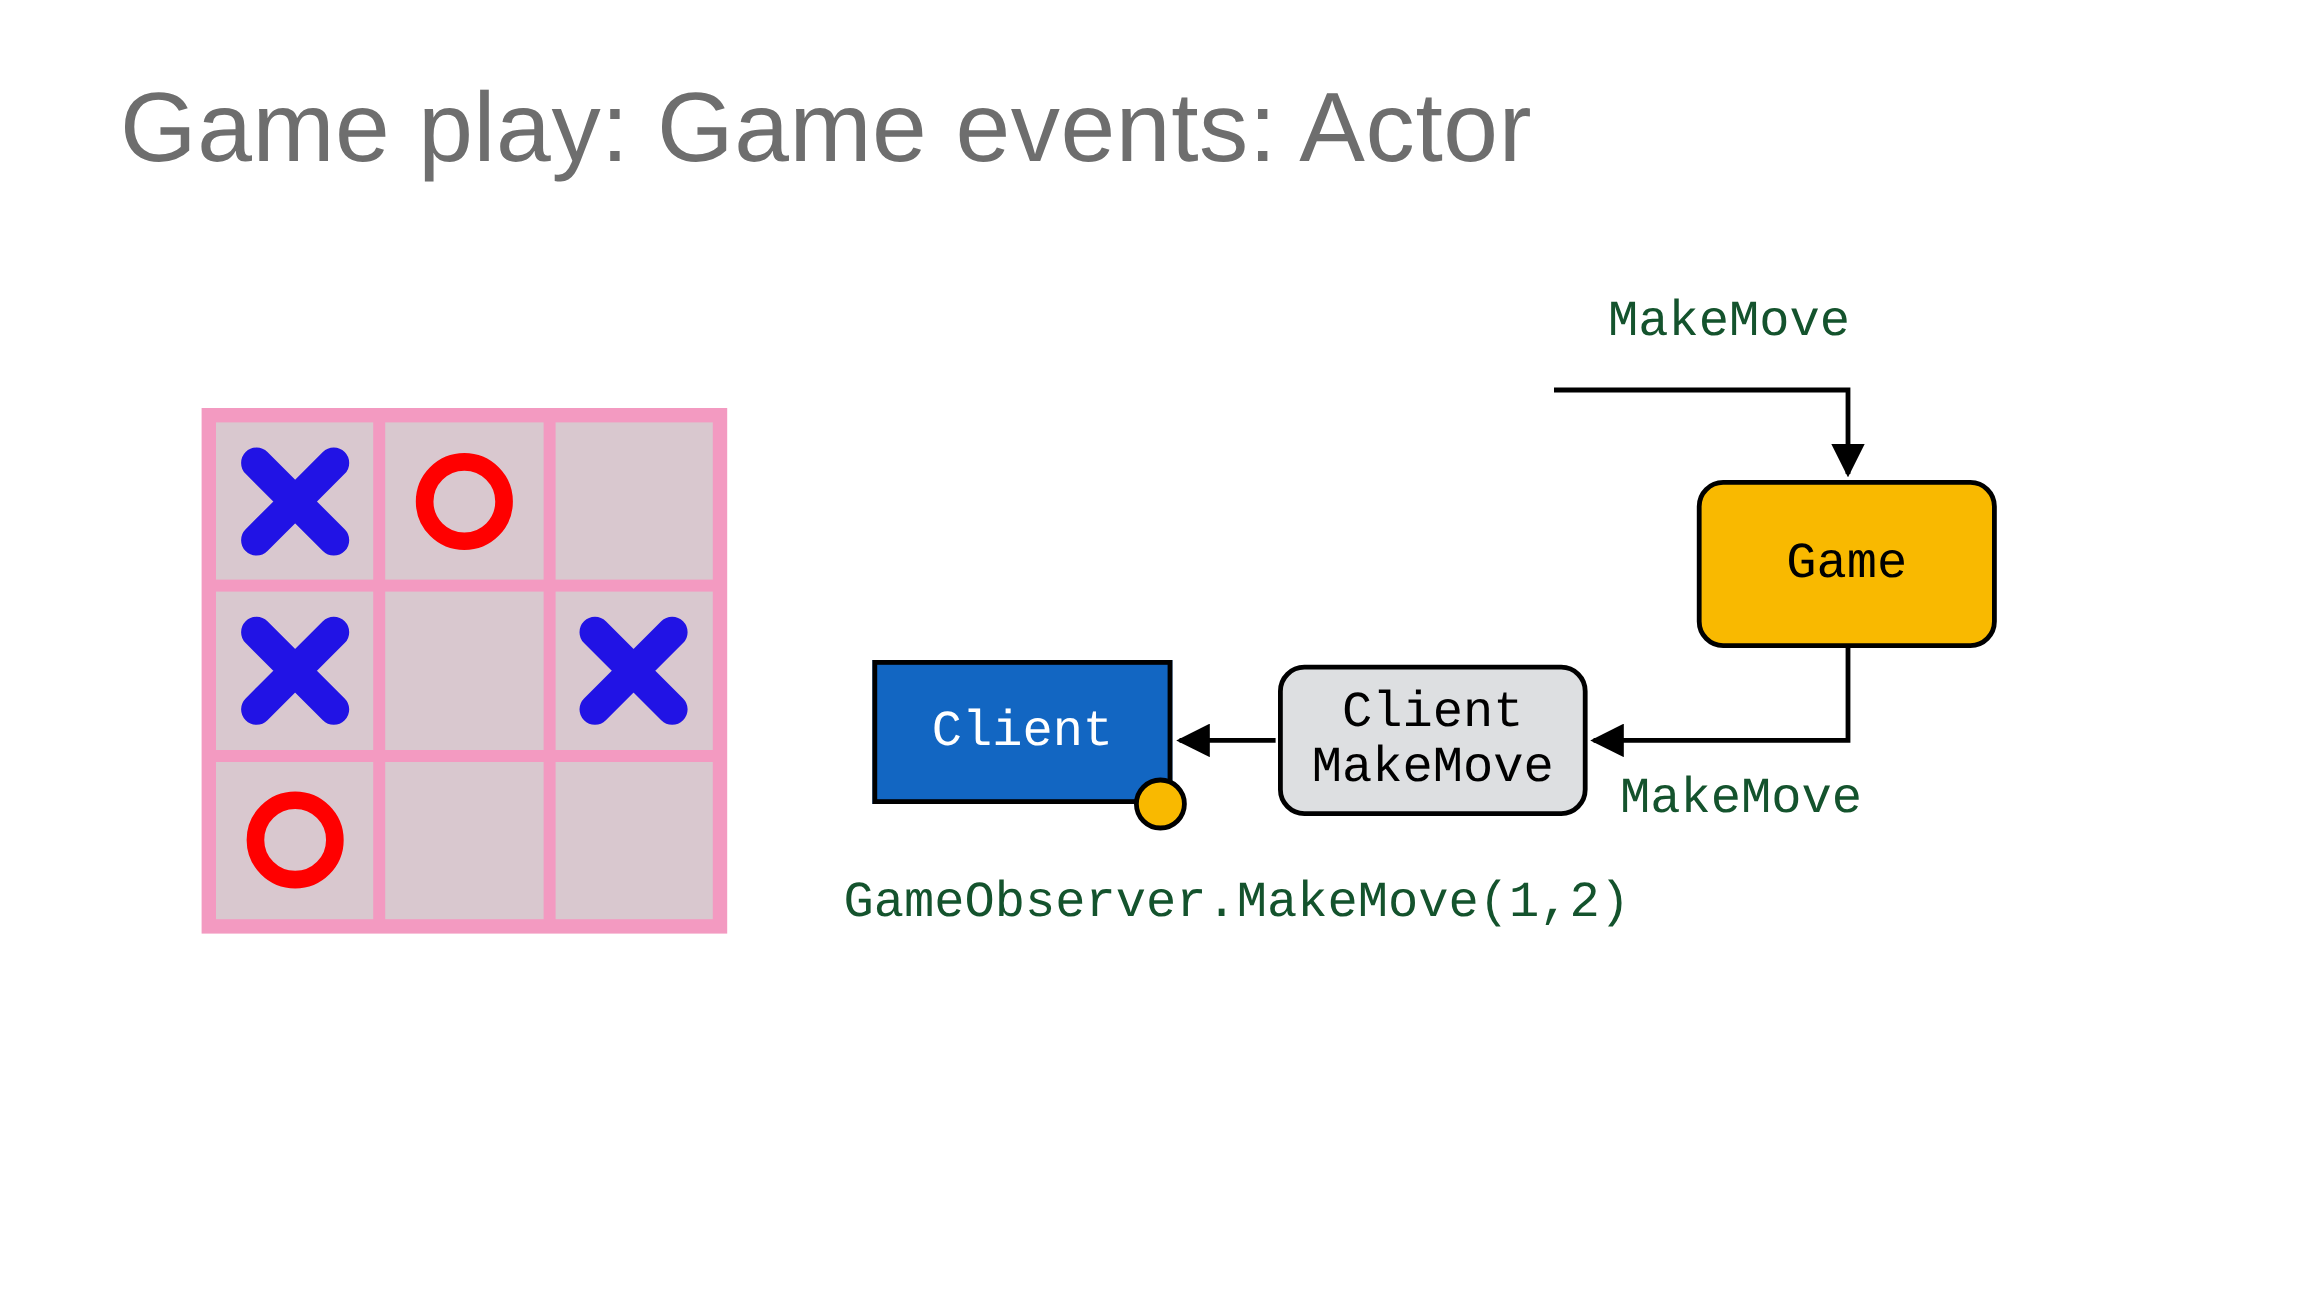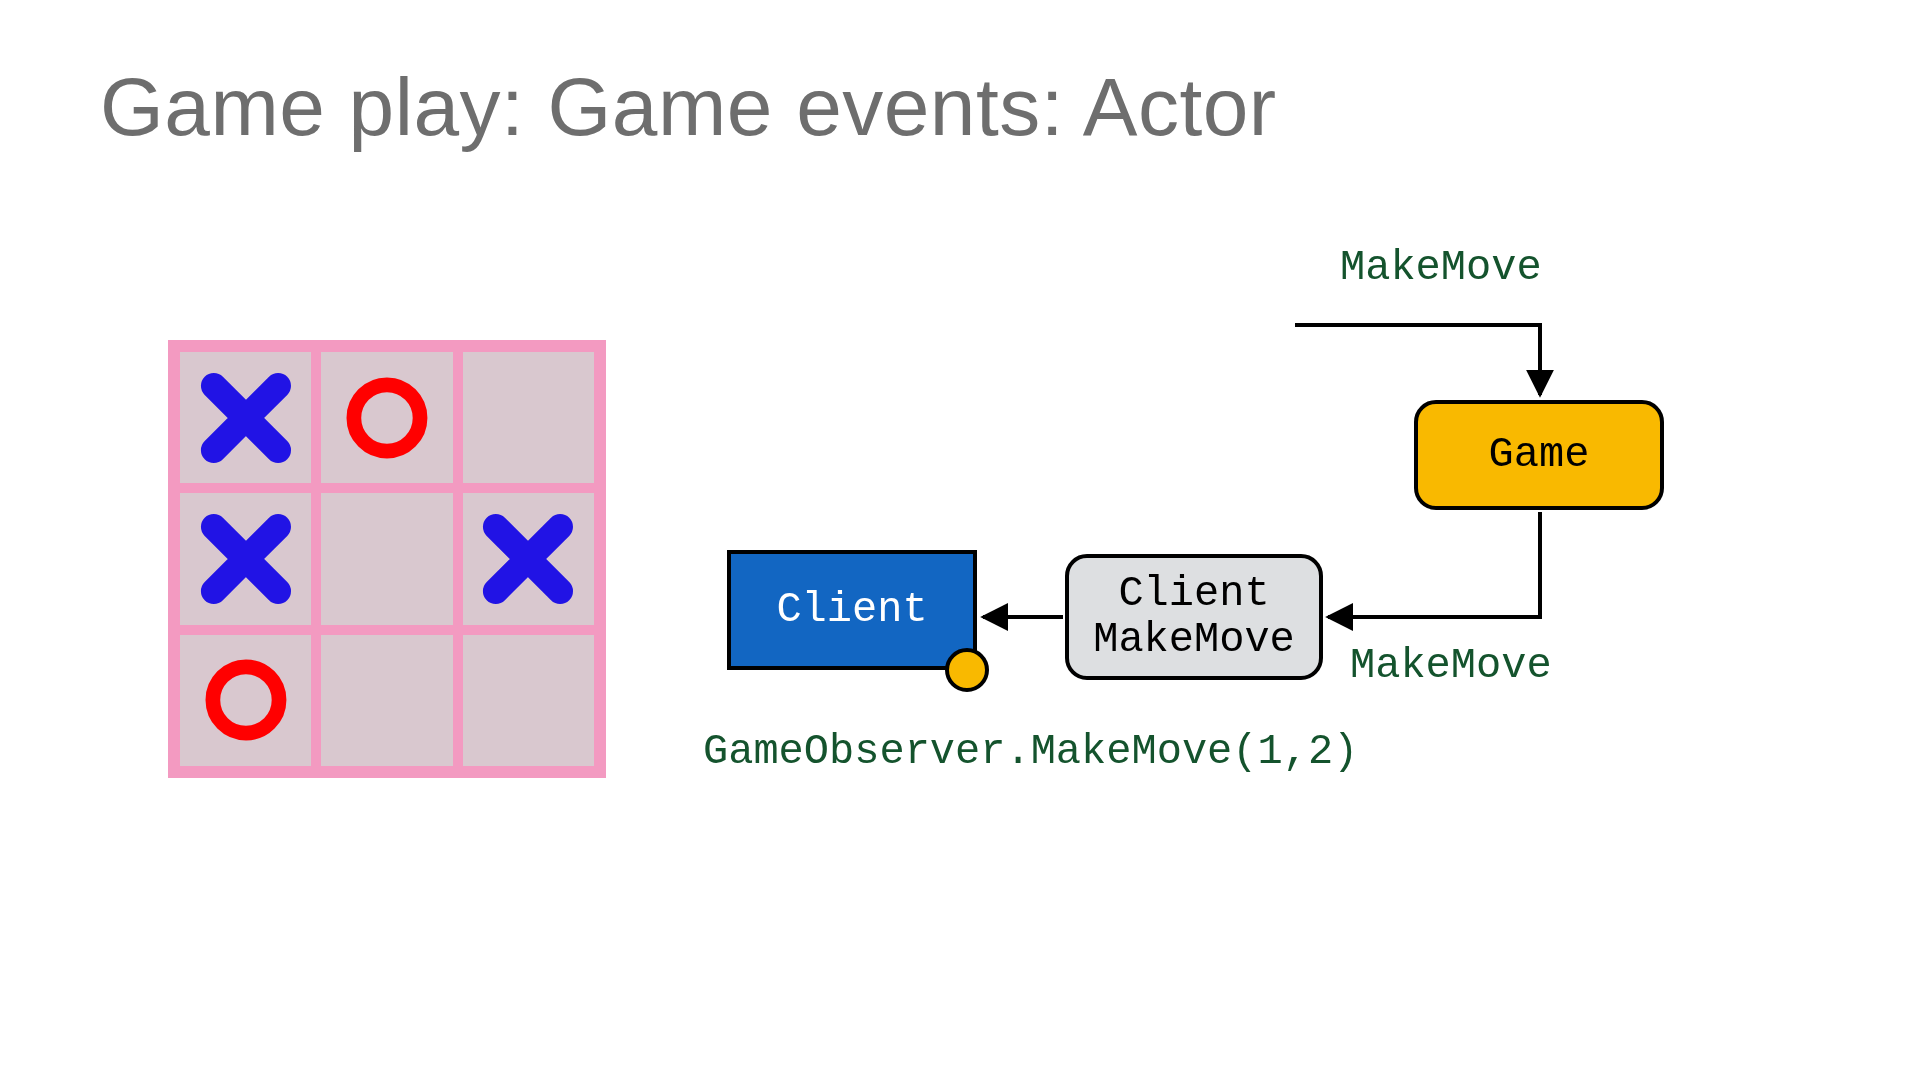--- a/index.html
+++ b/index.html
@@ -78,21 +78,21 @@
     display: flex;
     align-items: center;
     justify-content: center;
     text-align: center;
     font-size: 42px;
     border: 4px solid #000;
     box-sizing: border-box;
   }
   .node-game {
     left: 714px; top: 170px;
-    width: 250px; height: 110px;
+    width: 250px; height: 140px;
     background: #f9b900;
     border-radius: 22px;
   }
   .node-session {
     left: 365px; top: 324px;
     width: 258px; height: 126px;
     background: #dddfe1;
     border-radius: 22px;
     line-height: 1.1;
   }

